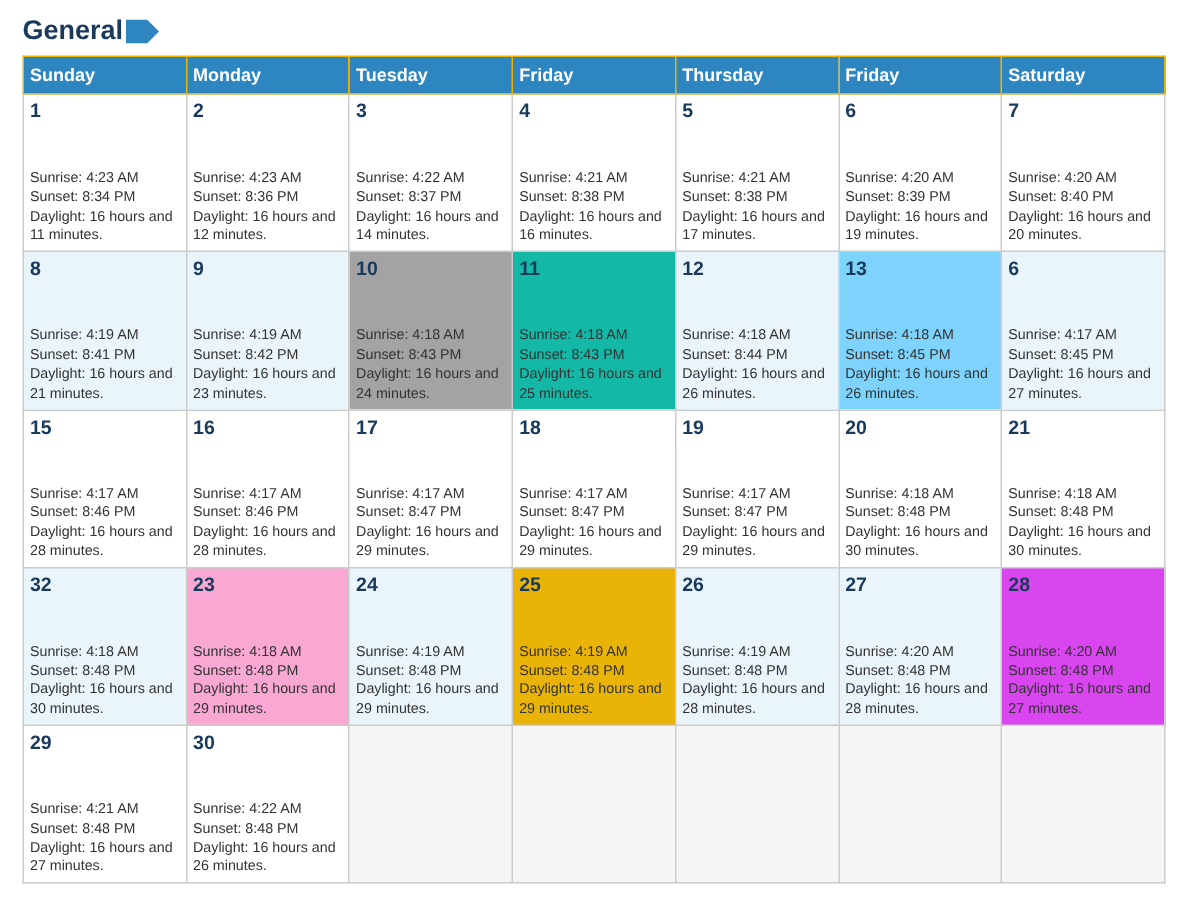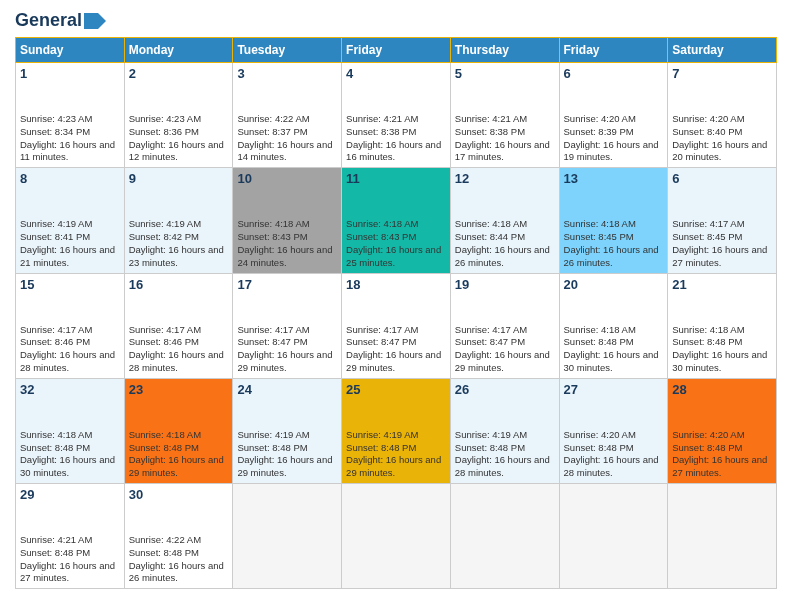--- a/index.html
+++ b/index.html
@@ -139,41 +139,41 @@
           <td>
             <span class="day-num">21</span>
 <div class="day-info">Sunrise: 4:18 AM<br>Sunset: 8:48 PM<br>Daylight: 16 hours and 30 minutes.</div>
           </td>
         </tr>
         <tr>
           <td style="background: rgb(234, 244, 251);">
             <span class="day-num">32</span>
 <div class="day-info">Sunrise: 4:18 AM<br>Sunset: 8:48 PM<br>Daylight: 16 hours and 30 minutes.</div>
           </td>
-          <td style="background: #f97316;">
+          <td style="background: #f9a8d4;">
             <span class="day-num">23</span>
 <div class="day-info">Sunrise: 4:18 AM<br>Sunset: 8:48 PM<br>Daylight: 16 hours and 29 minutes.</div>
           </td>
           <td style="background: rgb(234, 244, 251);">
             <span class="day-num">24</span>
 <div class="day-info">Sunrise: 4:19 AM<br>Sunset: 8:48 PM<br>Daylight: 16 hours and 29 minutes.</div>
           </td>
           <td style="background: #eab308;">
             <span class="day-num">25</span>
 <div class="day-info">Sunrise: 4:19 AM<br>Sunset: 8:48 PM<br>Daylight: 16 hours and 29 minutes.</div>
           </td>
           <td style="background: rgb(234, 244, 251);">
             <span class="day-num">26</span>
 <div class="day-info">Sunrise: 4:19 AM<br>Sunset: 8:48 PM<br>Daylight: 16 hours and 28 minutes.</div>
           </td>
           <td style="background: rgb(234, 244, 251);">
             <span class="day-num">27</span>
 <div class="day-info">Sunrise: 4:20 AM<br>Sunset: 8:48 PM<br>Daylight: 16 hours and 28 minutes.</div>
           </td>
-          <td style="background: #f97316;">
+          <td style="background: #d946ef;">
             <span class="day-num">28</span>
 <div class="day-info">Sunrise: 4:20 AM<br>Sunset: 8:48 PM<br>Daylight: 16 hours and 27 minutes.</div>
           </td>
         </tr>
         <tr>
           <td>
             <span class="day-num">29</span>
 <div class="day-info">Sunrise: 4:21 AM<br>Sunset: 8:48 PM<br>Daylight: 16 hours and 27 minutes.</div>
           </td>
           <td>

